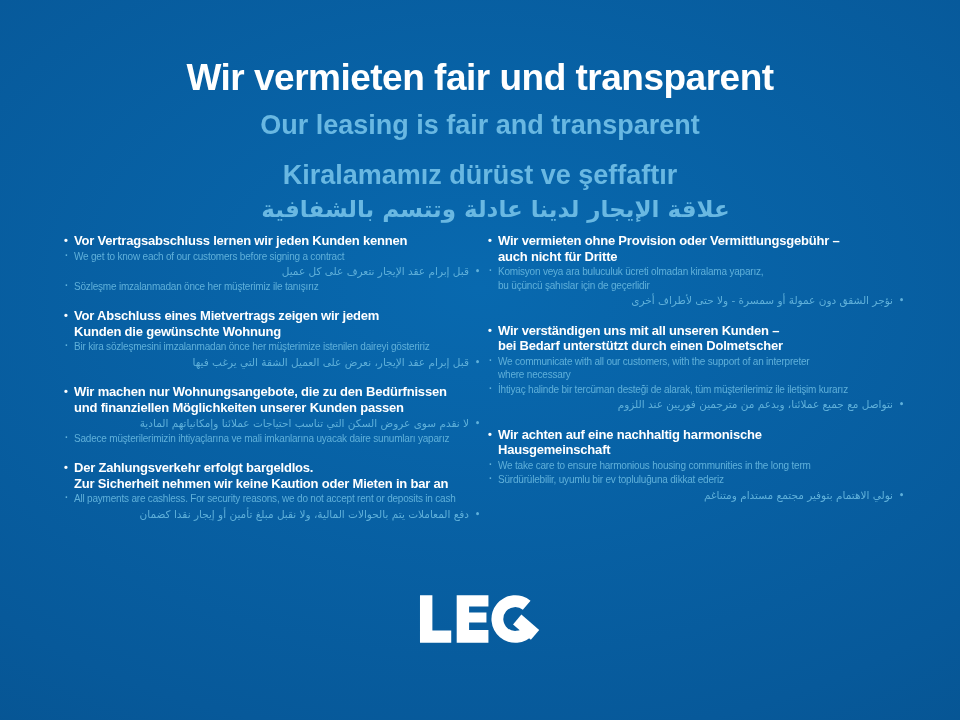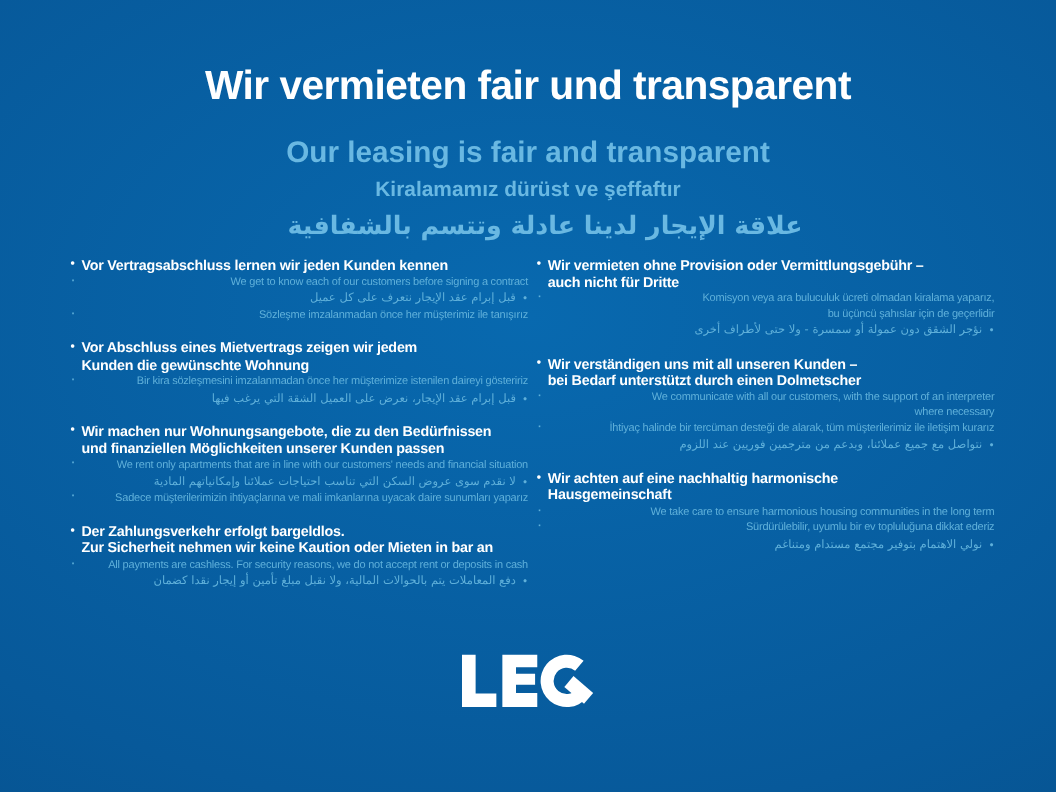--- a/index.html
+++ b/index.html
@@ -6,36 +6,36 @@
   .poster{
     position:relative;width:960px;height:720px;overflow:hidden;
     background:radial-gradient(ellipse 130% 115% at 50% 40%, #0869af 0%, #07599a 55%, #054a82 100%);
     font-family:"Liberation Sans","DejaVu Sans",sans-serif;
     -webkit-font-smoothing:antialiased;
   }
   
   .titles{position:absolute;top:56px;left:0;right:0;text-align:center;}
   .title-de{margin:0;font-size:37px;line-height:44px;font-weight:bold;color:#ffffff;letter-spacing:-0.5px;}
   .sub{color:#69b8e2;font-weight:bold;}
-  .sub-en{font-size:27px;line-height:33px;margin-top:22px;}
-  .sub-tr{font-size:19px;line-height:33px;margin-top:1px;}
+  .sub-en{font-size:27px;line-height:33px;margin-top:9px;}
+  .sub-tr{font-size:27px;line-height:33px;margin-top:17px;}
   .sub-ar{font-size:23px;line-height:31px;margin-top:2px;direction:rtl;font-family:"DejaVu Sans",sans-serif;margin-left:31px;}
   
   .columns{position:absolute;top:233px;left:64px;display:flex;}
   .col{width:416px;}
   .col-right{margin-left:8px;}
   .block{margin-bottom:15px;}
   .de{
     position:relative;padding-left:10px;color:#ffffff;font-weight:bold;
     font-size:13px;line-height:15.5px;letter-spacing:-0.2px;white-space:pre-line;
   }
   .de::before{content:"•";position:absolute;left:0;top:0;font-size:11px;}
   .line{
     position:relative;padding-left:10px;color:#5fb0da;
-    font-size:10px;line-height:13.5px;letter-spacing:-0.2px;white-space:pre-line;margin-top:1px;text-align:right;
+    font-size:10px;line-height:13.5px;letter-spacing:-0.2px;white-space:pre-line;margin-top:1px;
   }
   .line::before{content:"·";position:absolute;left:1px;top:-1px;font-weight:bold;}
   .line.ar{
     direction:rtl;text-align:right;padding-left:0;padding-right:11px;
     font-family:"DejaVu Sans",sans-serif;font-size:10.5px;margin-top:2px;letter-spacing:0;
   }
   .line.ar::before{content:"•";left:auto;right:0;top:0;font-size:8px;}
   
   .logo{position:absolute;top:594px;left:0;right:0;text-align:center;}
   .logo svg{display:inline-block;}
@@ -62,21 +62,20 @@
         </div>
         <div class="block">
           <div class="de">Vor Abschluss eines Mietvertrags zeigen wir jedem
 Kunden die gewünschte Wohnung</div>
           <div class="line tr">Bir kira sözleşmesini imzalanmadan önce her müşterimize istenilen daireyi gösteririz</div>
           <div class="line ar">قبل إبرام عقد الإيجار، نعرض على العميل الشقة التي يرغب فيها</div>
         </div>
         <div class="block">
           <div class="de">Wir machen nur Wohnungsangebote, die zu den Bedürfnissen
 und finanziellen Möglichkeiten unserer Kunden passen</div>
-          <div class="line en">We rent only apartments that are in line with our customers' needs and financial situation</div>
           <div class="line ar">لا نقدم سوى عروض السكن التي تناسب احتياجات عملائنا وإمكانياتهم المادية</div>
           <div class="line tr">Sadece müşterilerimizin ihtiyaçlarına ve mali imkanlarına uyacak daire sunumları yaparız</div>
         </div>
         <div class="block">
           <div class="de">Der Zahlungsverkehr erfolgt bargeldlos.
 Zur Sicherheit nehmen wir keine Kaution oder Mieten in bar an</div>
           <div class="line en">All payments are cashless. For security reasons, we do not accept rent or deposits in cash</div>
           <div class="line ar">دفع المعاملات يتم بالحوالات المالية، ولا نقبل مبلغ تأمين أو إيجار نقدا كضمان</div>
         </div>
       </section>

